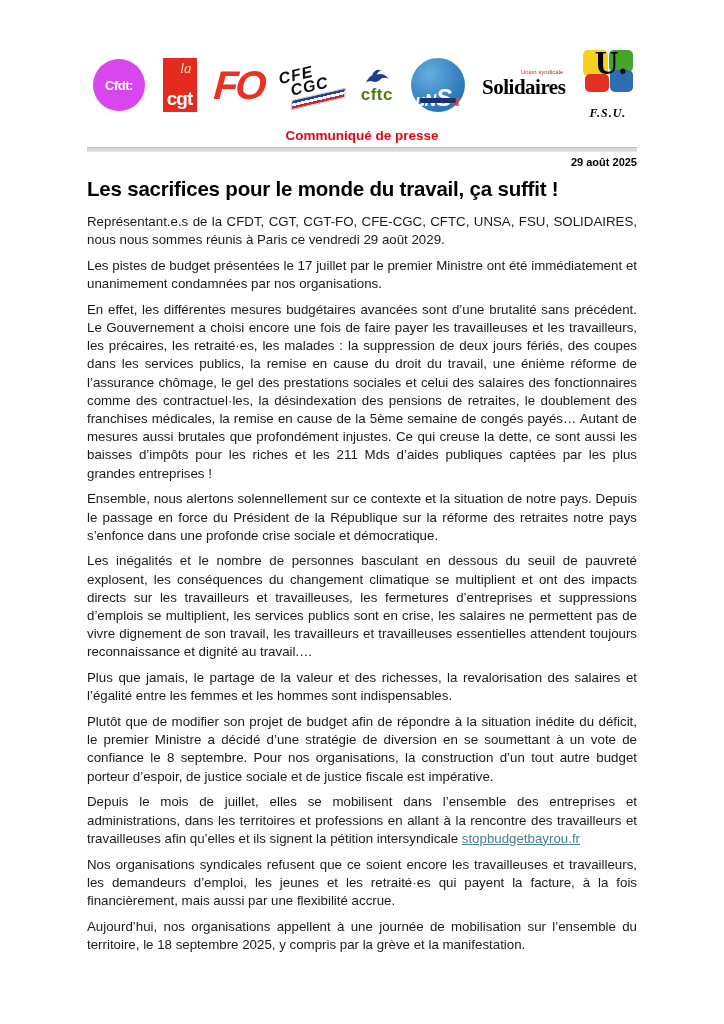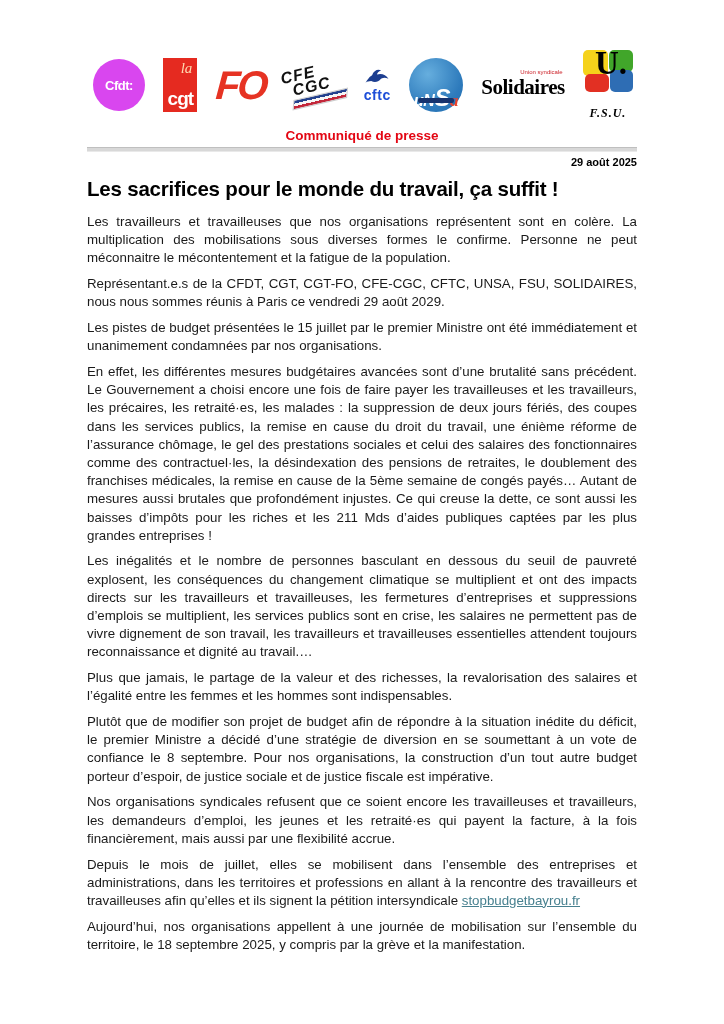--- a/index.html
+++ b/index.html
@@ -31,21 +31,21 @@
   
   .cfecgc{transform:rotate(-13deg);display:flex;flex-direction:column;align-items:flex-start;}
   .cfecgc .l1,.cfecgc .l2{font-weight:800;font-style:italic;font-size:16px;line-height:14px;
     color:#111;letter-spacing:1px;}
   .cfecgc .l2{margin-left:9px;}
   .cfecgc .stripe{width:54px;height:8px;margin:2px 0 0 6px;transform:skewX(-18deg);
     background:linear-gradient(to bottom,#23418e 0 33%,#f5f5f5 33% 66%,#c3273a 66% 100%);
     border:0.5px solid #ccc;}
   
   .cftc svg{display:block;margin-bottom:1px;}
-  .cftc .cftc-txt{color:#1d4ed8;font-weight:800;font-size:14px;letter-spacing:0.5px;line-height:16px;}
+  .cftc .cftc-txt{color:#4d7c0f;font-weight:800;font-size:17px;letter-spacing:0.5px;line-height:16px;}
   
   .unsa{width:54px;height:54px;border-radius:50%;position:relative;
     background:radial-gradient(circle at 35% 30%,#66aede 0%,#2e7bbc 65%,#1f6cb0 100%);
     display:flex;align-items:center;justify-content:flex-end;}
   .unsa .txt{color:#fff;font-weight:800;font-size:16px;font-style:italic;letter-spacing:-0.5px;}
   .unsa .txt .big{font-size:24px;}
   .unsa .txt .a{color:#e8432d;font-family:"Liberation Serif",serif;font-style:italic;font-size:17px;}
   .unsa .band{position:absolute;bottom:9px;left:9px;right:9px;height:5px;background:#16336e;border-radius:2px;}
   
   .solidaires{align-items:center;}
@@ -131,25 +131,25 @@
     </div>
 
   </div>
 
   <div class="kicker">Communiqué de presse</div>
   <div class="rule"></div>
   <div class="date">29 août 2025</div>
   <h1 class="title">Les sacrifices pour le monde du travail, ça suffit !</h1>
 
   <div class="body">
-    <p>Les travailleurs et travailleuses que nos organisations représentent sont en colère. La multiplication des mobilisations sous diverses formes le confirme. Personne ne peut méconnaitre le mécontentement et la fatigue de la population.</p>
     <p>Représentant.e.s de la CFDT, CGT, CGT-FO, CFE-CGC, CFTC, UNSA, FSU, SOLIDAIRES, nous nous sommes réunis à Paris ce vendredi 29 août 2029.</p>
-    <p>Les pistes de budget présentées le 15 juillet par le premier Ministre ont été immédiatement et unanimement condamnées par nos organisations.</p>
+    <p>Les pistes de budget présentées le 17 juillet par le premier Ministre ont été immédiatement et unanimement condamnées par nos organisations.</p>
     <p>En effet, les différentes mesures budgétaires avancées sont d’une brutalité sans précédent. Le Gouvernement a choisi encore une fois de faire payer les travailleuses et les travailleurs, les précaires, les retraité·es, les malades : la suppression de deux jours fériés, des coupes dans les services publics, la remise en cause du droit du travail, une énième réforme de l’assurance chômage, le gel des prestations sociales et celui des salaires des fonctionnaires comme des contractuel·les, la désindexation des pensions de retraites, le doublement des franchises médicales, la remise en cause de la 5ème semaine de congés payés… Autant de mesures aussi brutales que profondément injustes. Ce qui creuse la dette, ce sont aussi les baisses d’impôts pour les riches et les 211 Mds d’aides publiques captées par les plus grandes entreprises !</p>
+    <p>Ensemble, nous alertons solennellement sur ce contexte et la situation de notre pays. Depuis le passage en force du Président de la République sur la réforme des retraites notre pays s’enfonce dans une profonde crise sociale et démocratique.</p>
     <p>Les inégalités et le nombre de personnes basculant en dessous du seuil de pauvreté explosent, les conséquences du changement climatique se multiplient et ont des impacts directs sur les travailleurs et travailleuses, les fermetures d’entreprises et suppressions d’emplois se multiplient, les services publics sont en crise, les salaires ne permettent pas de vivre dignement de son travail, les travailleurs et travailleuses essentielles attendent toujours reconnaissance et dignité au travail.…</p>
     <p>Plus que jamais, le partage de la valeur et des richesses, la revalorisation des salaires et l’égalité entre les femmes et les hommes sont indispensables.</p>
     <p>Plutôt que de modifier son projet de budget afin de répondre à la situation inédite du déficit, le premier Ministre a décidé d’une stratégie de diversion en se soumettant à un vote de confiance le 8 septembre. Pour nos organisations, la construction d’un tout autre budget porteur d’espoir, de justice sociale et de justice fiscale est impérative.</p>
+    <p><span>Depuis le mois de juillet, elles se mobilisent dans l’ensemble des entreprises et administrations, dans les territoires et professions en allant à la rencontre des travailleurs et travailleuses afin qu’elles et ils signent la pétition intersyndicale </span><a class="link" href="#">stopbudgetbayrou.fr</a></p>
     <p>Nos organisations syndicales refusent que ce soient encore les travailleuses et travailleurs, les demandeurs d’emploi, les jeunes et les retraité·es qui payent la facture, à la fois financièrement, mais aussi par une flexibilité accrue.</p>
-    <p><span>Depuis le mois de juillet, elles se mobilisent dans l’ensemble des entreprises et administrations, dans les territoires et professions en allant à la rencontre des travailleurs et travailleuses afin qu’elles et ils signent la pétition intersyndicale </span><a class="link" href="#">stopbudgetbayrou.fr</a></p>
     <p>Aujourd’hui, nos organisations appellent à une journée de mobilisation sur l’ensemble du territoire, le 18 septembre 2025, y compris par la grève et la manifestation.</p>
   </div>
 
 </div>
 
 </body></html>

